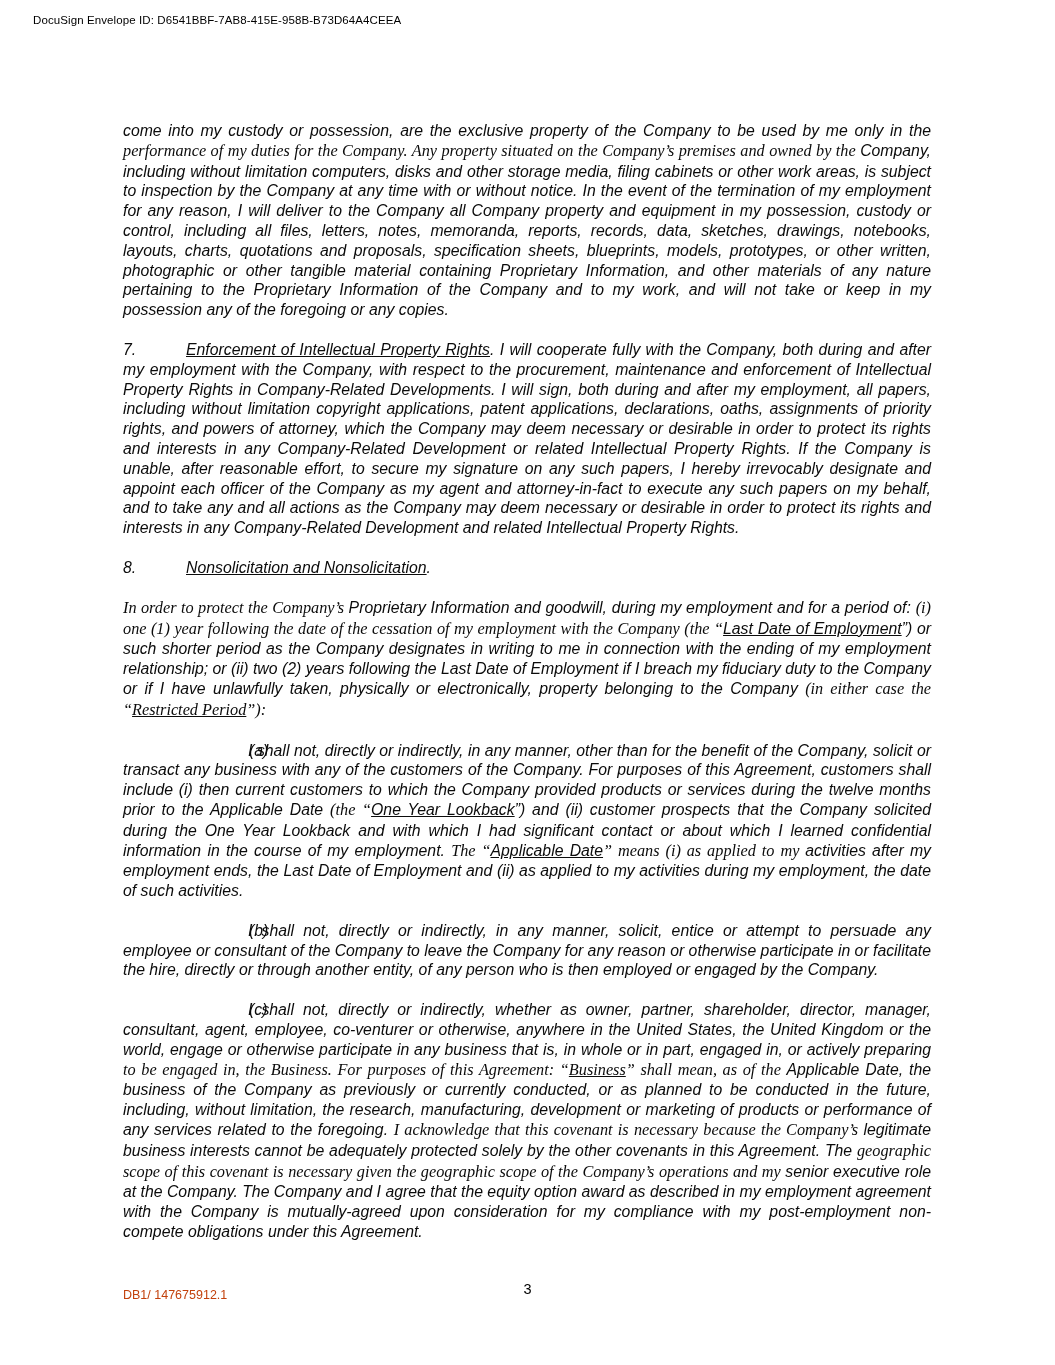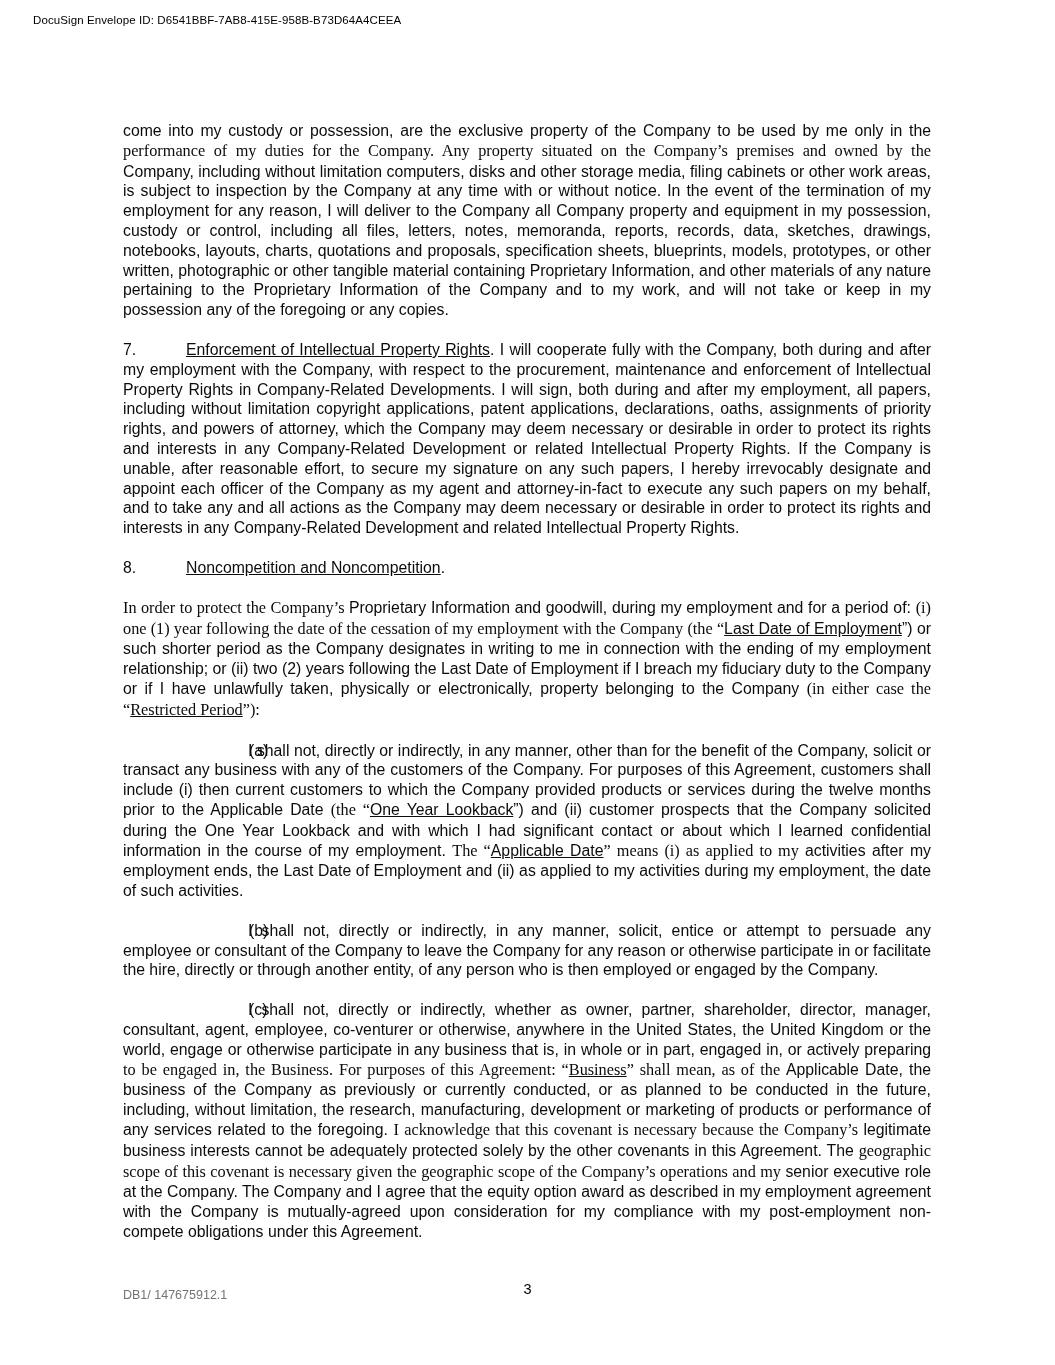--- a/index.html
+++ b/index.html
@@ -29,20 +29,21 @@
     top: 121px;
     left: 123px;
     width: 808px;
   }
   p.para {
     margin: 0 0 20px 0;
     font-size: 15.8px;
     line-height: 19.8px;
     text-align: justify;
     color: #0b0b0b;
+    font-style: italic;
   }
   .num {
     display: inline-block;
     width: 63px;
   }
   p.lettered {
     text-indent: 63px;
   }
   .marker {
     display: inline-block;
@@ -54,21 +55,21 @@
   }
   .serif {
     font-family: "Liberation Serif", serif;
     font-size: 1.03em;
   }
   .footer-doc-number {
     position: absolute;
     left: 123px;
     top: 1288px;
     font-size: 12.5px;
-    color: #737373;
+    color: #c2410c;
   }
   .footer-page-number {
     position: absolute;
     left: 0;
     top: 1281px;
     width: 1055px;
     text-align: center;
     font-size: 14.5px;
     color: #000000;
   }
@@ -76,21 +77,21 @@
 </head>
 <body>
 
 <div class="page">
 
   <div class="envelope-id">DocuSign Envelope ID: D6541BBF-7AB8-415E-958B-B73D64A4CEEA</div>
 
   <main class="content">
       <p class="para body"><span>come into my custody or possession, are the exclusive property of the Company to be used by me only in the </span><span class="serif">performance of my duties for the Company.  Any property situated on the Company’s premises and owned by the </span><span>Company, including without limitation computers, disks and other storage media, filing cabinets or other work areas, is subject to inspection by the Company at any time with or without notice.  In the event of the termination of my employment for any reason, I will deliver to the Company all Company property and equipment in my possession, custody or control, including all files, letters, notes, memoranda, reports, records, data, sketches, drawings, notebooks, layouts, charts, quotations and proposals, specification sheets, blueprints, models, prototypes, or other written, photographic or other tangible material containing Proprietary Information, and other materials of any nature pertaining to the Proprietary Information of the Company and to my work, and will not take or keep in my possession any of the foregoing or any copies.</span></p>
       <p class="para numbered"><span class="num">7.</span><span class="u">Enforcement of Intellectual Property Rights</span><span>.  I will cooperate fully with the Company, both during and after my employment with the Company, with respect to the procurement, maintenance and enforcement of Intellectual Property Rights in Company-Related Developments.  I will sign, both during and after my employment, all papers, including without limitation copyright applications, patent applications, declarations, oaths, assignments of priority rights, and powers of attorney, which the Company may deem necessary or desirable in order to protect its rights and interests in any Company-Related Development or related Intellectual Property Rights.  If the Company is unable, after reasonable effort, to secure my signature on any such papers, I hereby irrevocably designate and appoint each officer of the Company as my agent and attorney-in-fact to execute any such papers on my behalf, and to take any and all actions as the Company may deem necessary or desirable in order to protect its rights and interests in any Company-Related Development and related Intellectual Property Rights.</span></p>
-      <p class="para numbered"><span class="num">8.</span><span class="u">Noncompetition and Noncompetition</span><span>.</span></p>
+      <p class="para numbered"><span class="num">8.</span><span class="u">Nonsolicitation and Nonsolicitation</span><span>.</span></p>
       <p class="para body"><span class="serif">In order to protect the Company’s </span><span>Proprietary Information and goodwill, during my employment and for a period of: </span><span class="serif">(i) one (1) year following the date of the cessation of my employment with the Company (the “</span><span class="u">Last Date of Employment</span><span>”) or such shorter period as the Company designates in writing to me in connection with the ending of my employment relationship; or (ii) two (2) years following the Last Date of Employment if I breach my fiduciary duty to the Company or if I have unlawfully taken, physically or electronically, property belonging to the Company </span><span class="serif">(in either case the “</span><span class="u serif">Restricted Period</span><span class="serif">”):</span></p>
       <p class="para lettered"><span class="marker">(a)</span><span>I shall not, directly or indirectly, in any manner, other than for the benefit of the Company, solicit or transact any business with any of the customers of the Company.  For purposes of this Agreement, customers shall include (i) then current customers to which the Company provided products or services during the twelve months prior to the Applicable Date </span><span class="serif">(the “</span><span class="u">One Year Lookback</span><span>”) and (ii) customer prospects that the Company solicited during the One Year Lookback and with which I had significant contact or about which I learned confidential information in the course of my employment.  </span><span class="serif">The “</span><span class="u">Applicable Date</span><span class="serif">” means (i) as applied to my </span><span>activities after my employment ends, the Last Date of Employment and (ii) as applied to my activities during my employment, the date of such activities.</span></p>
       <p class="para lettered"><span class="marker">(b)</span><span>I shall not, directly or indirectly, in any manner, solicit, entice or attempt to persuade any employee or consultant of the Company to leave the Company for any reason or otherwise participate in or facilitate the hire, directly or through another entity, of any person who is then employed or engaged by the Company.</span></p>
       <p class="para lettered"><span class="marker">(c)</span><span>I shall not, directly or indirectly, whether as owner, partner, shareholder, director, manager, consultant, agent, employee, co-venturer or otherwise, anywhere in the United States, the United Kingdom or the world, engage or otherwise participate in any business that is, in whole or in part, engaged in, or actively preparing </span><span class="serif">to be engaged in, the Business.  For purposes of this Agreement: “</span><span class="u serif">Business</span><span class="serif">” shall mean, as of the </span><span>Applicable Date, the business of the Company as previously or currently conducted, or as planned to be conducted in the future, including, without limitation, the research, manufacturing, development or marketing of products or performance of any services related to the foregoing.  </span><span class="serif">I acknowledge that this covenant is necessary because the Company’s </span><span>legitimate business interests cannot be adequately protected solely by the other covenants in this Agreement.  The </span><span class="serif">geographic scope of this covenant is necessary given the geographic scope of the Company’s operations and my </span><span>senior executive role at the Company.  The Company and I agree that the equity option award as described in my employment agreement with the Company is mutually-agreed upon consideration for my compliance with my post-employment non-compete obligations under this Agreement.</span></p>
     </main>
 
   <div class="footer-doc-number">DB1/ 147675912.1</div>
 
   <div class="footer-page-number">3</div>
 

